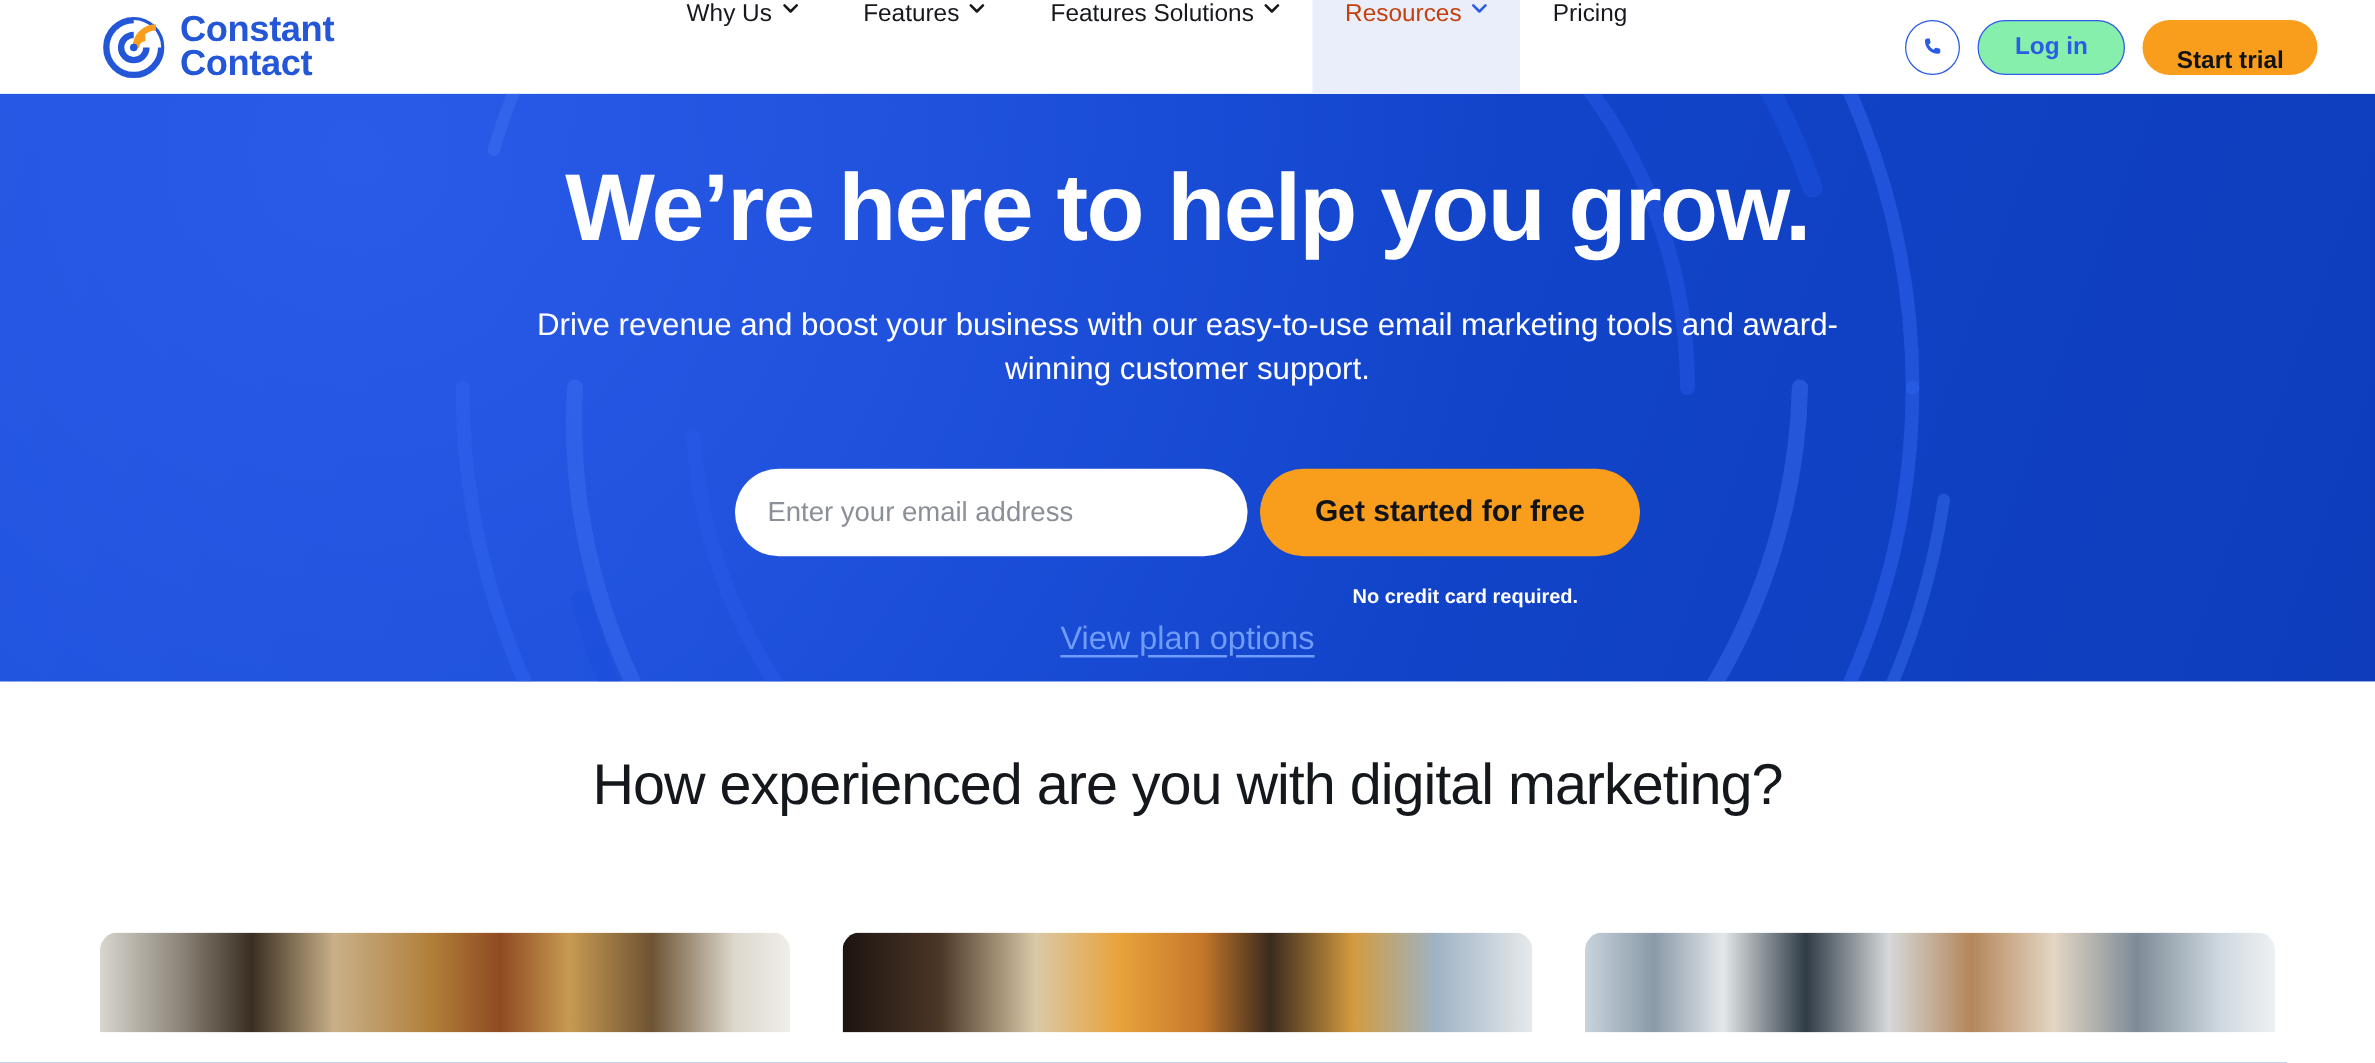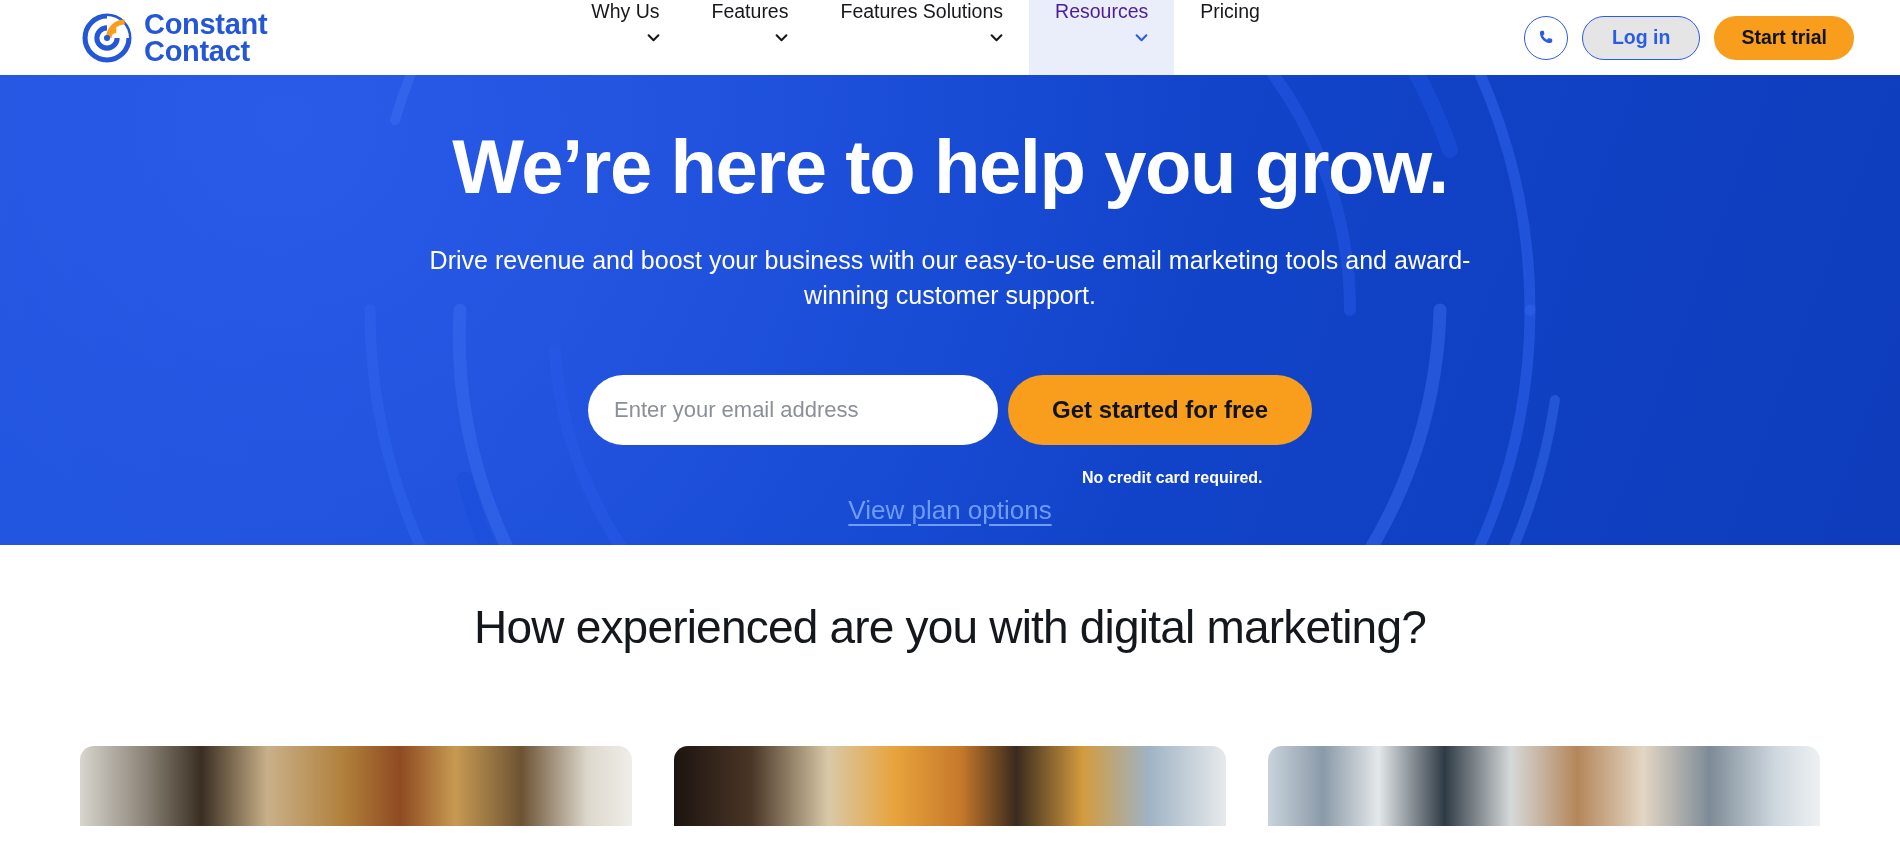--- a/index.html
+++ b/index.html
@@ -38,32 +38,31 @@
 
   .nav {
     flex:1 1 auto;
     display:flex;
     align-items:stretch;
     justify-content:center;
     gap:0px;
     margin-left:60px;
   }
   .nav-item {
-    display:flex; align-items:flex-end; gap:8px;
+    display:flex; align-items:flex-start; gap:8px;
     padding:0 26px;
     font-size:19.5px;
     color:#16181c;
     cursor:pointer;
     white-space:nowrap;
     height:100%;
-    flex-direction:column;
   }
   .nav-item.active {
     background:#eaeefb;
-    color:#4c1d95;
+    color:#c2410c;
   }
   .caret {
     width:13px; height:13px; display:inline-block;
     flex:0 0 auto;
   }
   .caret svg { display:block; width:13px; height:13px; }
 
   .actions {
     display:flex; align-items:center; gap:14px;
     padding-right:46px;
@@ -73,34 +72,34 @@
     width:44px; height:44px; border-radius:50%;
     border:1.5px solid #2b5ce6;
     display:flex; align-items:center; justify-content:center;
     background:#fff; cursor:pointer;
   }
   .phone-btn svg { width:19px; height:19px; display:block; }
   .login-btn {
     height:44px; padding:0 29px;
     border-radius:24px;
     border:1.5px solid #2b5ce6;
-    background:#e5e5e5;
+    background:#86efac;
     color:#2b5ce6;
     font-size:19.5px; font-weight:700;
     display:flex; align-items:center; justify-content:center;
     cursor:pointer;
   }
   .trial-btn {
     height:44px; padding:0 27px;
     border-radius:24px;
     border:none;
     background:#f99d1c;
     color:#101318;
     font-size:19.5px; font-weight:700;
-    display:flex; align-items:center; justify-content:center;
+    display:flex; align-items:flex-end; justify-content:center;
     cursor:pointer;
   }
 
   
   .hero {
     position:relative;
     height:470px;
     background:#1347cf;
     background-image:
       radial-gradient(circle at 15% 10%, #2a5ae8 0%, rgba(42,90,232,0) 55%),

